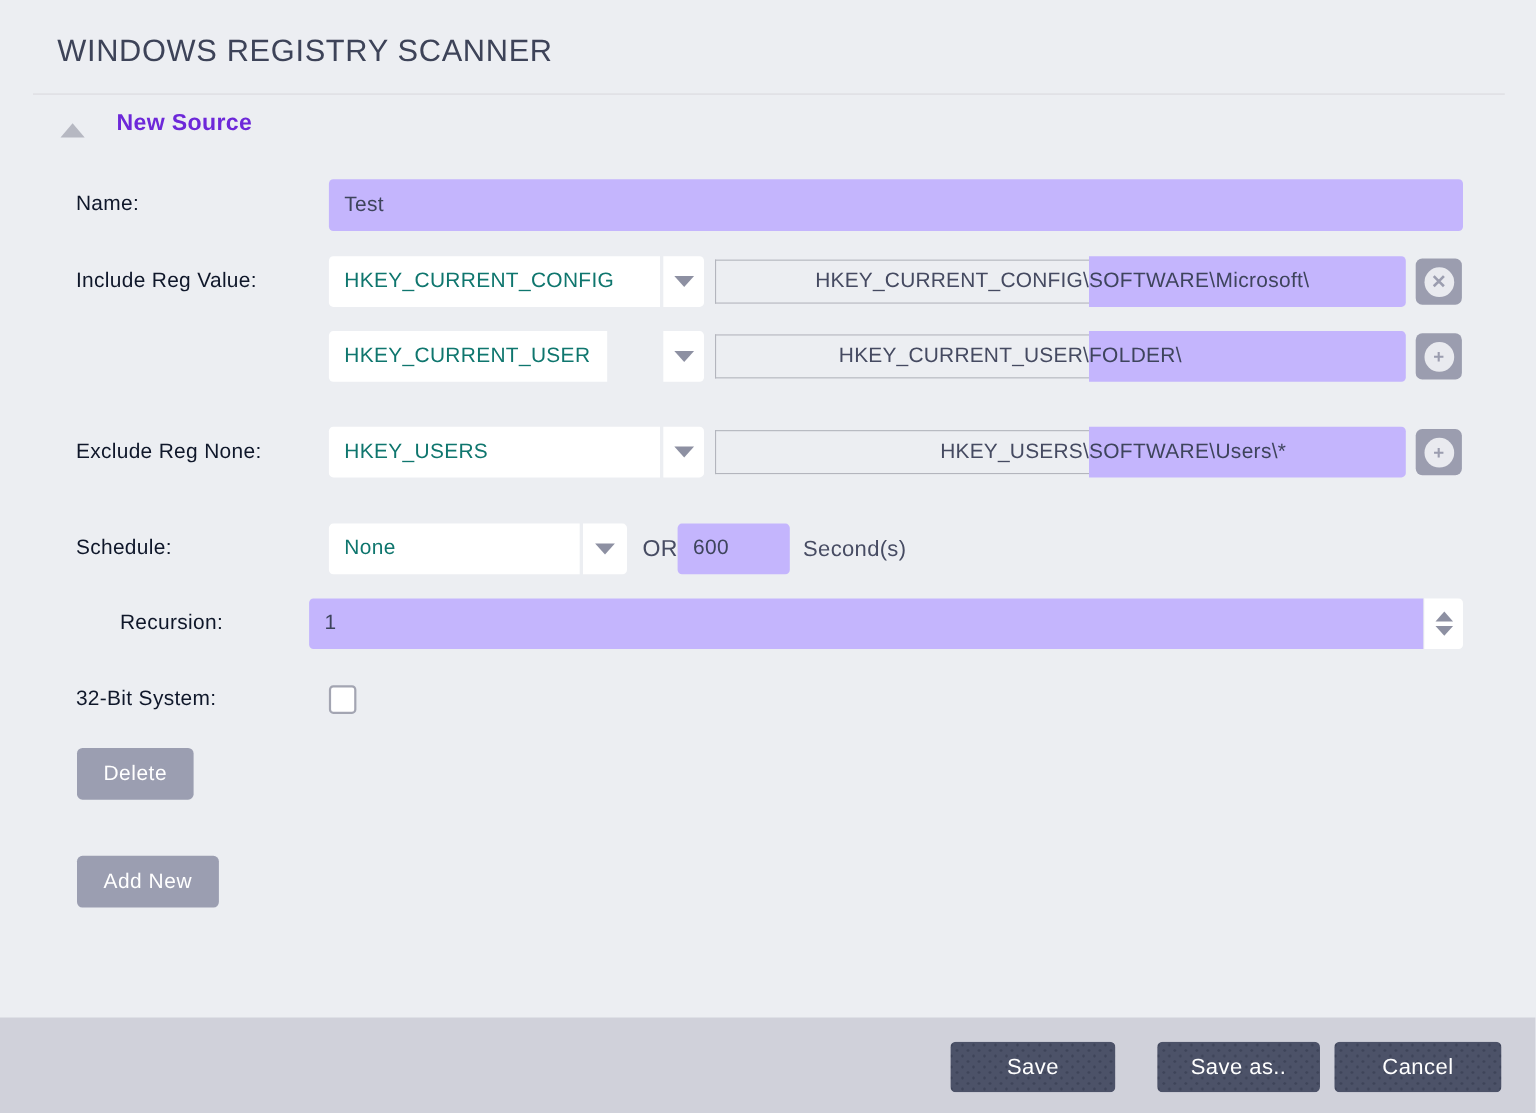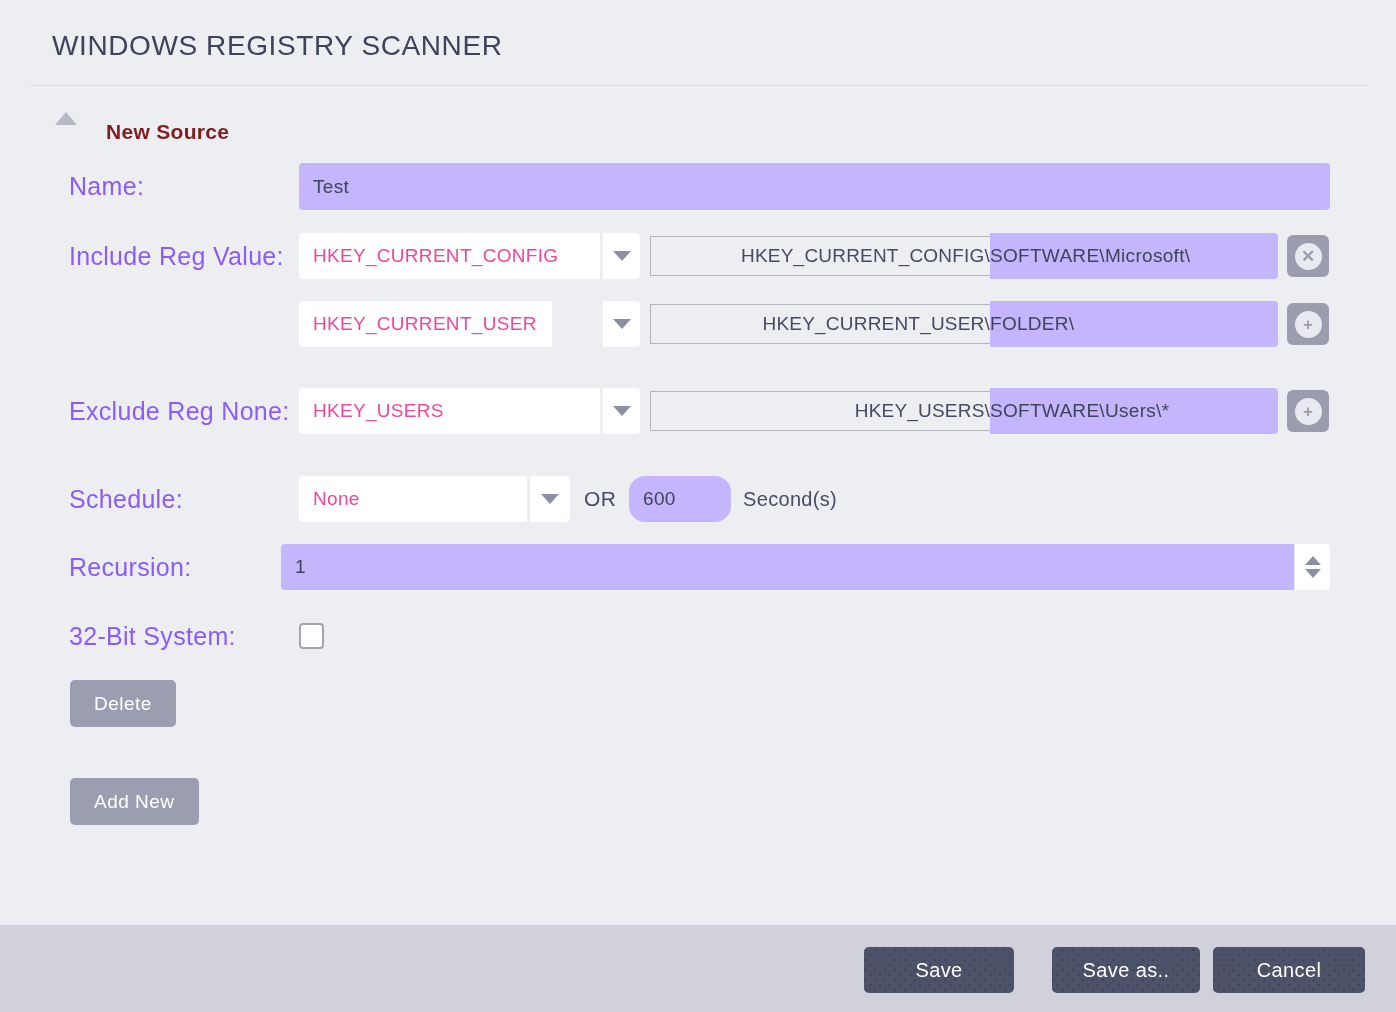--- a/index.html
+++ b/index.html
@@ -23,45 +23,45 @@
     background:#d9dade;
   }
   .collapse-tri {
     position:absolute; left:55px; top:112px;
     width:0; height:0;
     border-left:11px solid transparent; border-right:11px solid transparent;
     border-bottom:13px solid #b6b8c2;
   }
   .section-title {
     position:absolute; left:106px; top:100px;
-    font-size:21px; font-weight:bold; color:#7f1d1d; letter-spacing:0.3px;margin-top:20px;
+    font-size:21px; font-weight:bold; color:#6d28d9; letter-spacing:0.3px;
   }
 
   
   .field-label {
     position:absolute; left:69px; height:46px;
     display:flex; align-items:center;
-    font-size:25px; color:#8b5cf6; letter-spacing:0.3px;
+    font-size:19px; color:#0f172a; letter-spacing:0.3px;
   }
 
   
   .text-input {
     border:none; outline:none; background:#c4b5fd; border-radius:4px;
     font-family:"Liberation Sans", sans-serif;
     font-size:19px; color:#3e445c; padding:0 14px; letter-spacing:0.3px;
   }
 
   .row { position:absolute; left:299px; height:46px; display:flex; align-items:stretch; }
 
   
   .dropdown { display:flex; align-items:stretch; cursor:pointer; }
   .dd-value {
     background:#fff; border-radius:4px 0 0 4px;
     display:flex; align-items:center; padding:0 14px;
-    font-size:19px; color:#ec4899; letter-spacing:0.3px;
+    font-size:19px; color:#0f766e; letter-spacing:0.3px;
     white-space:nowrap; overflow:hidden;
   }
   .dd-arrow-box {
     background:#fff; border-radius:0 4px 4px 0; margin-left:3px;
     display:flex; align-items:center; justify-content:center;
   }
   .tri-down {
     width:0; height:0;
     border-left:9px solid transparent; border-right:9px solid transparent;
     border-top:10px solid #8d90a2;
@@ -207,25 +207,25 @@
 
   <div class="field-label" style="top:476px;">Schedule:</div>
   <div class="row" style="top:476px;">
     <div class="dropdown" style="width:271px;">
       <div class="dd-value" style="flex:1;">None</div>
       <div class="dd-arrow-box" style="width:40px;">
         <span class="tri-down"></span>
       </div>
     </div>
     <div class="inline-label" style="margin-left:14px; font-weight:500;">OR</div>
-    <input class="text-input" style="width: 102px; margin-left: 13px; border-radius: 16px;" value="600">
+    <input class="text-input" style="width: 102px; border-radius: 4px;" value="600">
     <div class="inline-label" style="margin-left:12px; font-size:20px;">Second(s)</div>
   </div>
 
-  <div class="field-label" style="top:544px;">Recursion:</div>
+  <div class="field-label" style="top:544px;margin-left:40px;">Recursion:</div>
   <div class="row" style="top:544px; left:281px; width:1049px;">
     <input class="text-input" style="flex: 1 1 0%; border-radius: 4px 0px 0px 4px;" value="1">
     <div class="spin-box">
       <span class="spin-up"></span>
       <span class="spin-down"></span>
     </div>
   </div>
 
   <div class="field-label" style="top:613px;">32-Bit System:</div>
   <div class="checkbox"></div>

